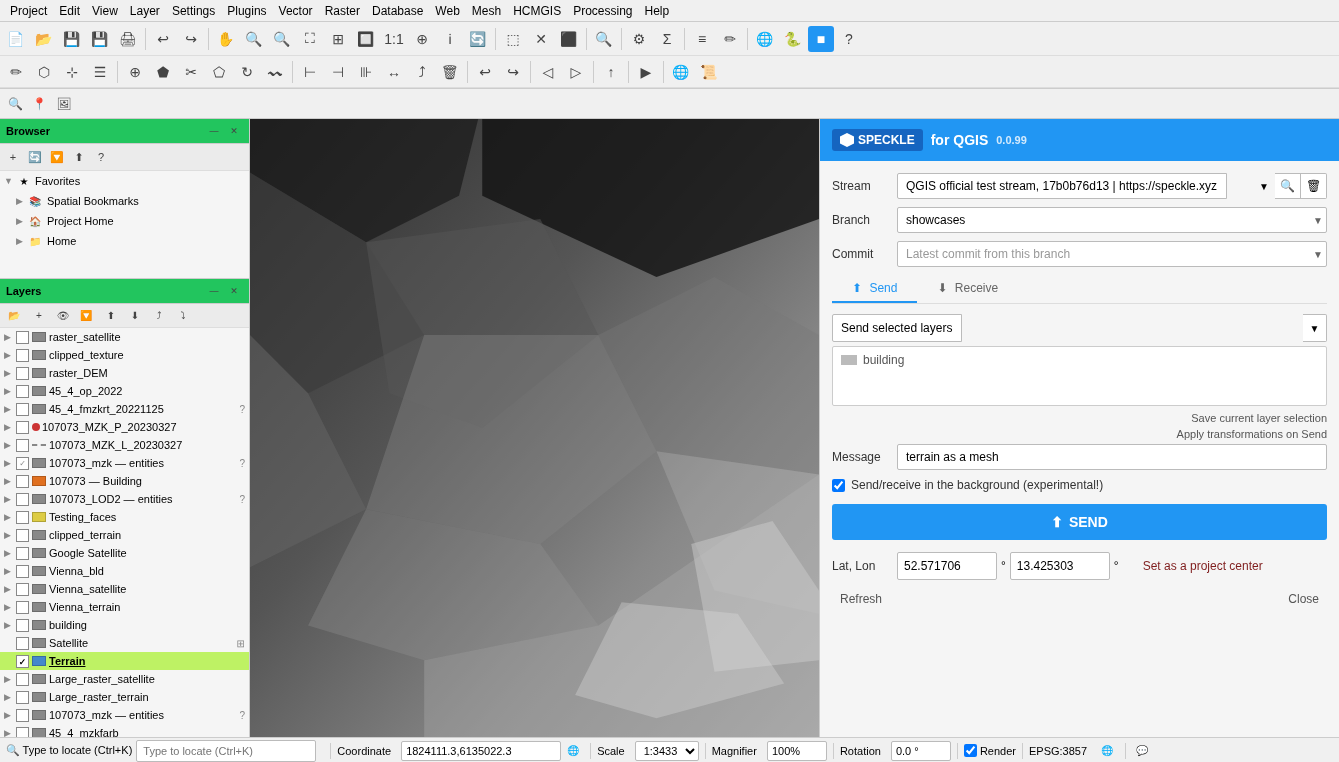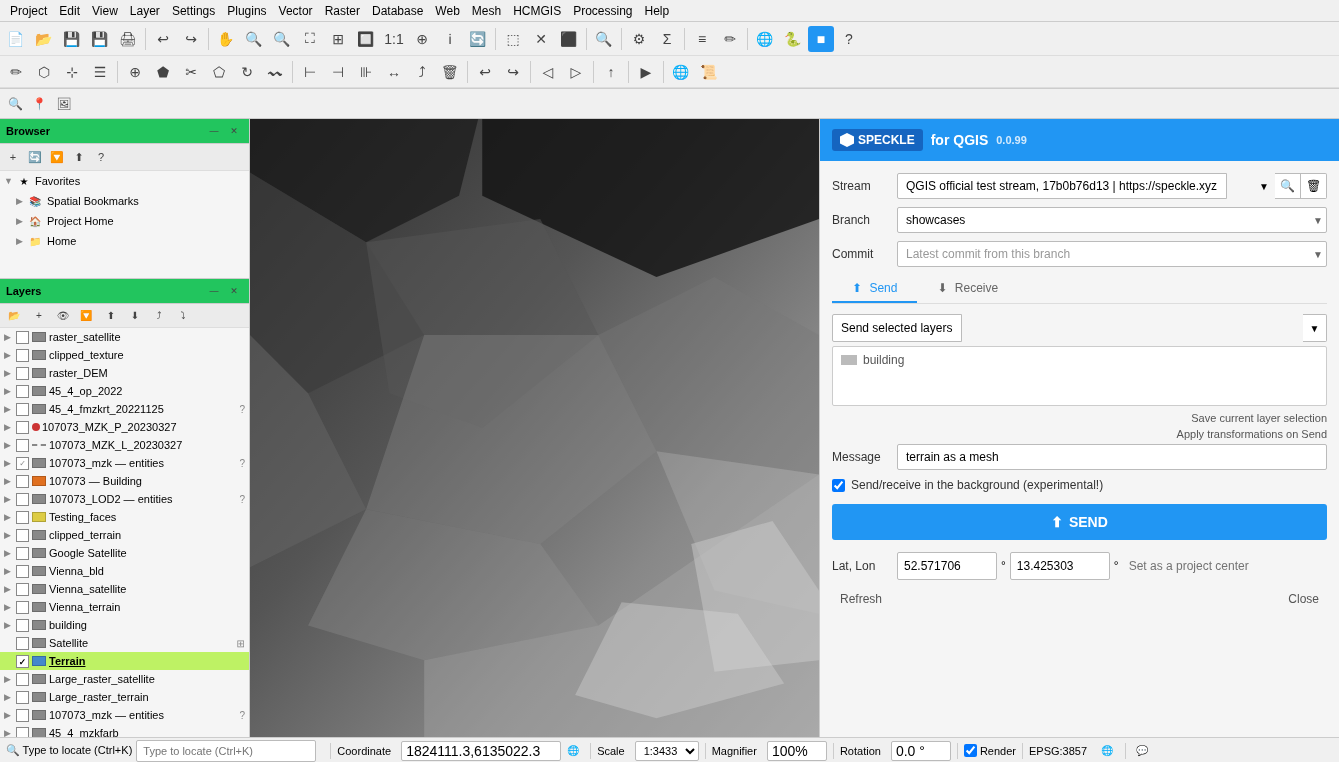--- a/index.html
+++ b/index.html
@@ -102,31 +102,31 @@
     .checkbox-row input[type=checkbox] { margin-right: 6px; }
     .checkbox-row label { font-size: 12px; color: #333; }
 
     .send-btn { width: 100%; height: 36px; background: #2196F3; color: white; border: none; font-size: 14px; font-weight: bold; cursor: pointer; border-radius: 3px; display: flex; align-items: center; justify-content: center; margin-bottom: 12px; }
     .send-btn .btn-icon { margin-right: 6px; }
 
     .coords-row { display: flex; align-items: center; margin-bottom: 8px; font-size: 12px; }
     .coords-label { width: 65px; color: #333; font-weight: 500; }
     .coord-input { width: 100px; height: 28px; border: 1px solid #bbb; padding: 2px 6px; font-size: 12px; border-radius: 2px; }
     .coord-deg { margin: 0 4px; }
-    .set-center-link { margin-left: 6px; color: #737373; font-size: 12px; cursor: pointer; text-align: center; }
+    .set-center-link { margin-left: 20px; color: #7f1d1d; font-size: 12px; cursor: pointer; text-align: center; }
 
     .bottom-row { display: flex; justify-content: space-between; align-items: center; }
     .refresh-btn { background: none; border: none; color: #555; font-size: 12px; cursor: pointer; padding: 4px 8px; }
     .close-btn { background: none; border: none; color: #555; font-size: 12px; cursor: pointer; padding: 4px 8px; }
 
     
     .status-bar { display: flex; align-items: center; height: 26px; background: #f0f0f0; border-top: 1px solid #ccc; padding: 0 6px; font-size: 11px; }
     .status-item { margin-right: 10px; display: flex; align-items: center; }
     .status-sep { width: 1px; height: 16px; background: #ccc; margin: 0 6px; }
-    .status-input { height: 20px; border: 1px solid #bbb; padding: 1px 4px; font-size: 14px; width: 160px; border-radius: 2px; }
+    .status-input { height: 20px; border: 1px solid #bbb; padding: 1px 4px; font-size: 11px; width: 160px; border-radius: 2px; }
     .status-select { height: 20px; border: 1px solid #bbb; font-size: 11px; background: white; padding: 1px 4px; border-radius: 2px; }
 
     
     .lc-orange { background: #e07020; }
     .lc-gray { background: #888; }
     .lc-blue { background: #4488cc; }
     .lc-yellow { background: #ddcc44; }
 
     .layer-swatch { width: 14px; height: 10px; display: inline-block; margin-right: 3px; border: 1px solid rgba(0,0,0,0.2); }
 

